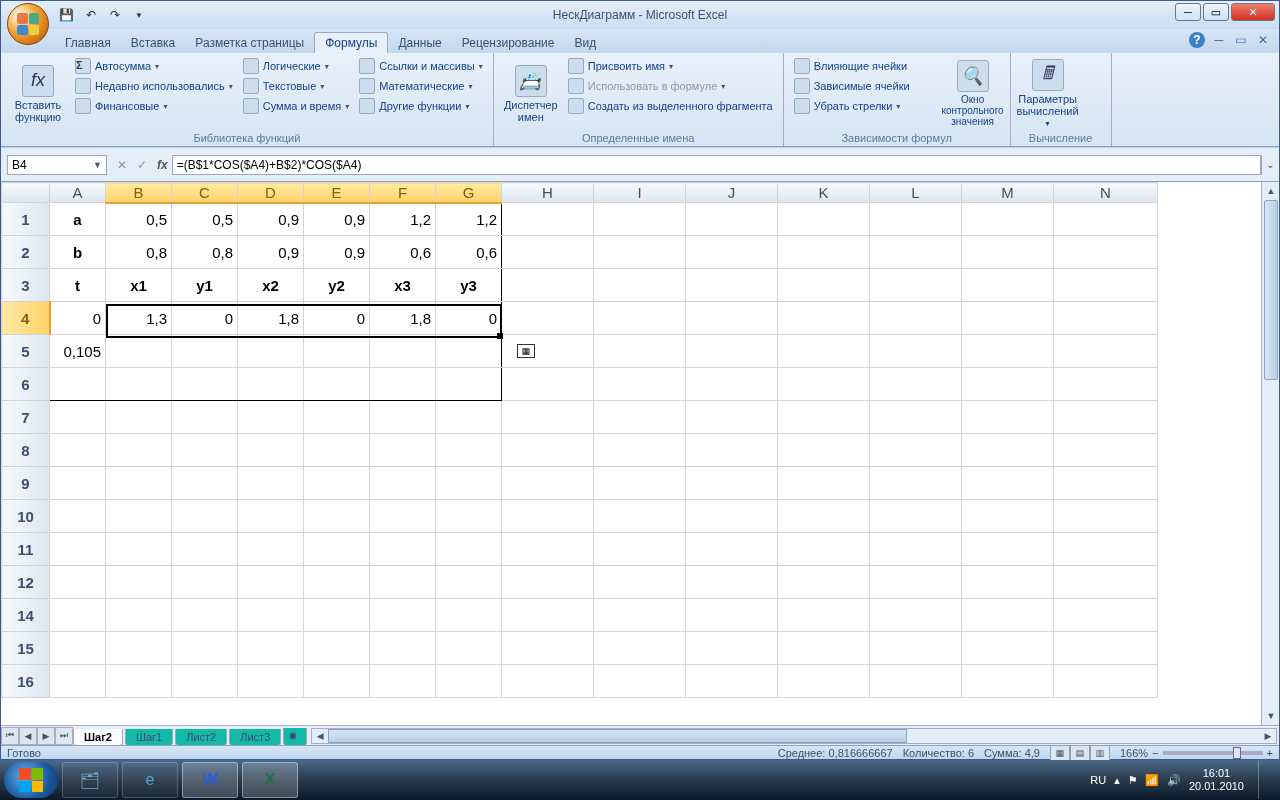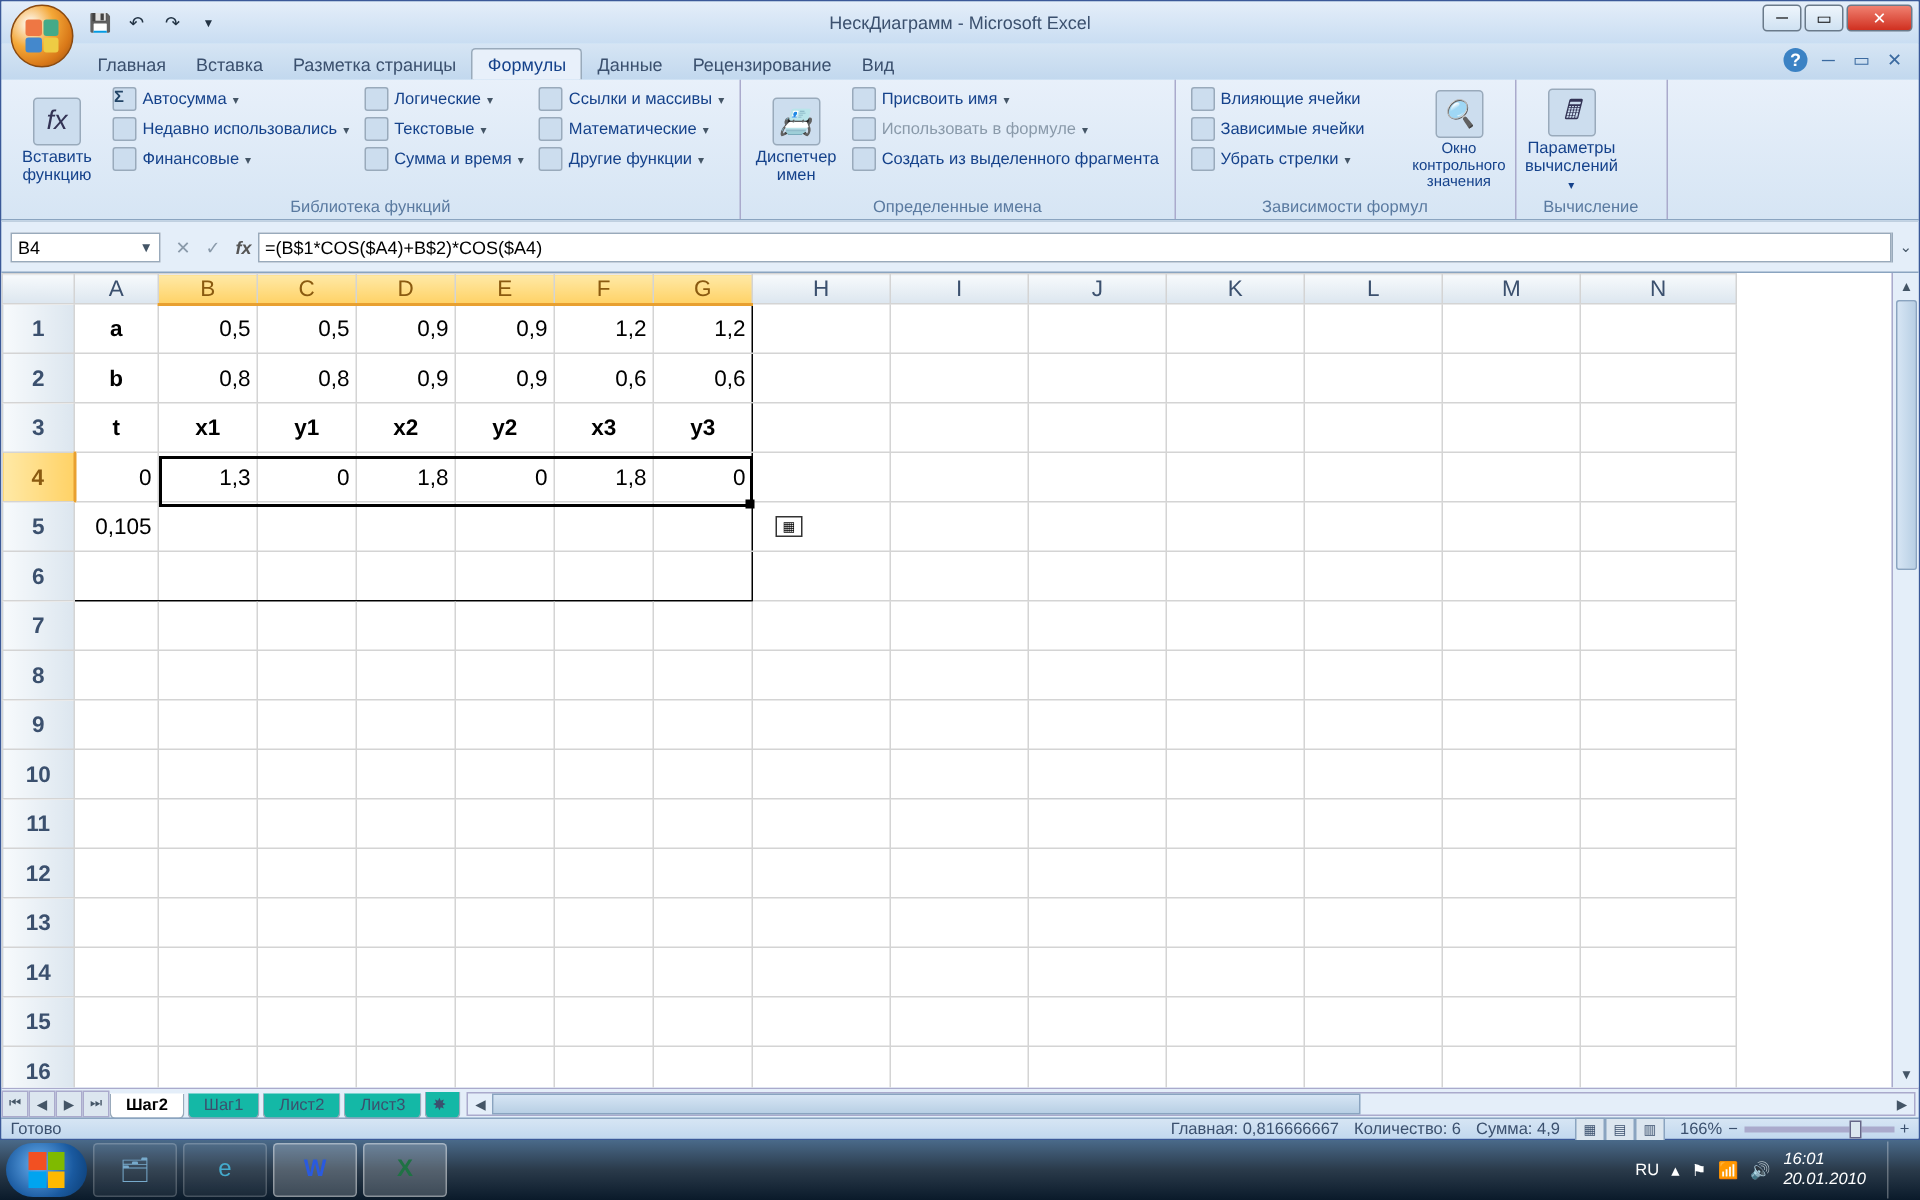--- a/index.html
+++ b/index.html
@@ -75,21 +75,21 @@
 .viewbtns span { width:20px; height:16px; border:1px solid #8aa4c0; background:#dce6ef; display:flex; align-items:center; justify-content:center; font-size:9px; }
 .zoom { display:flex; align-items:center; gap:4px; }
 .zoom-track { width:100px; height:4px; background:#aac; position:relative; }
 .zoom-track .zthumb { position:absolute; left:70px; top:-4px; width:8px; height:12px; background:#dce6ef; border:1px solid #668; }
 .taskbar { position:absolute; left:0; bottom:0; width:1280px; height:40px; background:linear-gradient(#4a6a8a 0%, #2a3a4a 50%, #0a1a2a 100%); display:flex; align-items:center; padding:0 4px; }
 .start { width:54px; height:36px; border-radius:18px; background:radial-gradient(circle at 40% 40%, #6ab0f0, #1a5aa0 60%, #0a3a70); display:flex; align-items:center; justify-content:center; }
 .start .flag { width:24px; height:24px; display:grid; grid-template-columns:1fr 1fr; grid-template-rows:1fr 1fr; gap:1px; }
 .tb-item { width:56px; height:36px; margin-left:4px; border:1px solid rgba(255,255,255,0.2); border-radius:3px; display:flex; align-items:center; justify-content:center; background:rgba(255,255,255,0.05); }
 .tb-item.act { background:rgba(255,255,255,0.2); border-color:rgba(255,255,255,0.4); }
 .tray { margin-left:auto; display:flex; align-items:center; gap:8px; color:#fff; font-size:11px; padding-right:6px; }
-.tray .time { text-align:left; line-height:1.2;font-style:italic; }
+.tray .time { text-align:center; line-height:1.2; }
 .showdesk { width:12px; height:38px; border-left:1px solid rgba(255,255,255,0.3); margin-left:6px; }
 </style>
 </head>
 <body>
 
 <div class="excel-window">
 
   <div class="titlebar">
     <div class="office-btn">
       <div class="grid">
@@ -497,37 +497,20 @@
             <td class="cell"></td>
             <td class="cell"></td>
             <td class="cell"></td>
             <td class="cell"></td>
             <td class="cell"></td>
             <td class="cell"></td>
             <td class="cell"></td>
             <td class="cell"></td>
           </tr>
       <tr>
-            <th class="rowh">13</th>
-            <td class="cell"></td>
-            <td class="cell"></td>
-            <td class="cell"></td>
-            <td class="cell"></td>
-            <td class="cell"></td>
-            <td class="cell"></td>
-            <td class="cell"></td>
-            <td class="cell"></td>
-            <td class="cell"></td>
-            <td class="cell"></td>
-            <td class="cell"></td>
-            <td class="cell"></td>
-            <td class="cell"></td>
-            <td class="cell"></td>
-          </tr>
-      <tr>
             <th class="rowh">14</th>
             <td class="cell"></td>
             <td class="cell"></td>
             <td class="cell"></td>
             <td class="cell"></td>
             <td class="cell"></td>
             <td class="cell"></td>
             <td class="cell"></td>
             <td class="cell"></td>
             <td class="cell"></td>
@@ -599,21 +582,21 @@
     <div class="hscroll-track">
       <div class="arr" style="left:0">◀</div>
       <div class="thumb" style="left:16px"></div>
       <div class="arr" style="right:0">▶</div>
     </div>
   </div>
 
   <div class="statusbar">
     <span>Готово</span>
     <div class="status-right">
-      <span>Главная: 0,816666667</span>
+      <span>Среднее: 0,816666667</span>
       <span>Количество: 6</span>
       <span>Сумма: 4,9</span>
       <div class="viewbtns">
         <span>▦</span>
         <span>▤</span>
         <span>▥</span>
       </div>
       <div class="zoom">
         <span>166%</span>
         <span>−</span>

